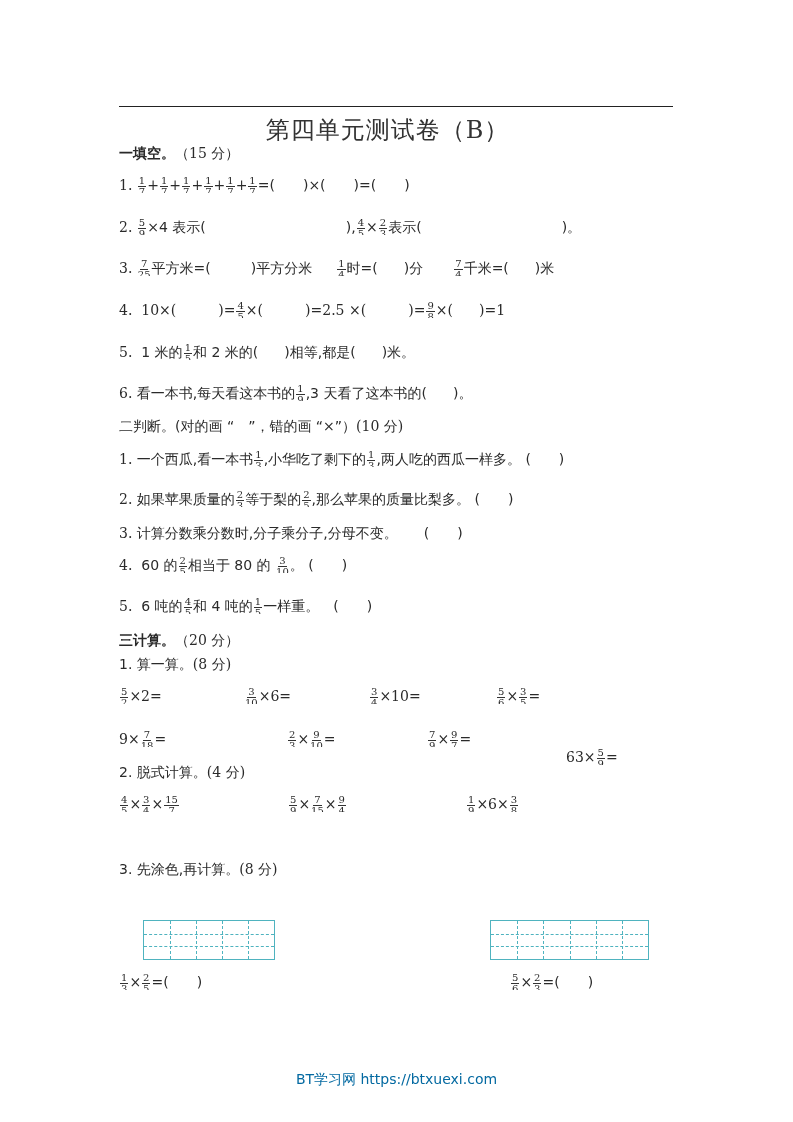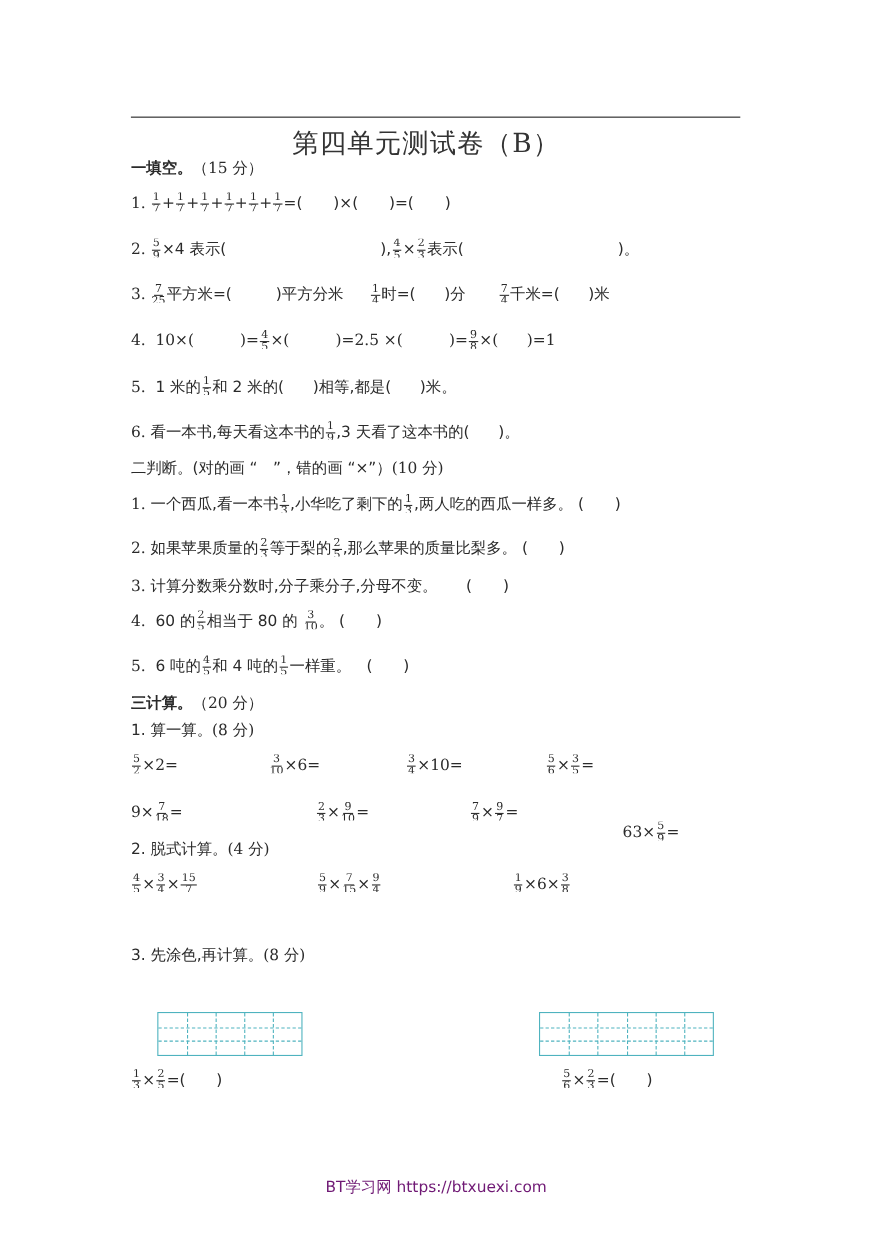--- a/index.html
+++ b/index.html
@@ -13,21 +13,21 @@
   .cn { font-family:"DejaVu Sans","Liberation Sans",sans-serif; }
   .frac { display:inline-flex; flex-direction:column; align-items:center; vertical-align:middle;
           font-size:10px; line-height:10px; margin:0 1px; height:20px; overflow:hidden; }
   .frac .n { border-bottom:1px solid #333; padding:0 1px; }
   .frac .d { height:6px; overflow:hidden; }
   .gap { display:inline-block; }
   .grid { position:absolute; border:1px solid #4fb3bf; box-sizing:border-box; }
   .grid .vl { position:absolute; top:0; bottom:0; width:0; border-left:1px dashed #4fb3bf; }
   .grid .hl { position:absolute; left:0; right:0; height:0; border-top:1px dashed #4fb3bf; }
   .footer { position:absolute; left:0; width:793px; top:1071px; text-align:center;
-            font-family:"DejaVu Sans","Liberation Sans",sans-serif; font-size:14px; color:#701a75; }
+            font-family:"DejaVu Sans","Liberation Sans",sans-serif; font-size:14px; color:#0369a1; }
 </style>
 </head>
 <body>
 
 <div class="rule"></div>
 <div class="title">第四单元测试卷（B）</div>
 
 <div class="line" style="top:143px">
   <span class="sec">一填空。</span><span>（15 分）</span>
 </div>

